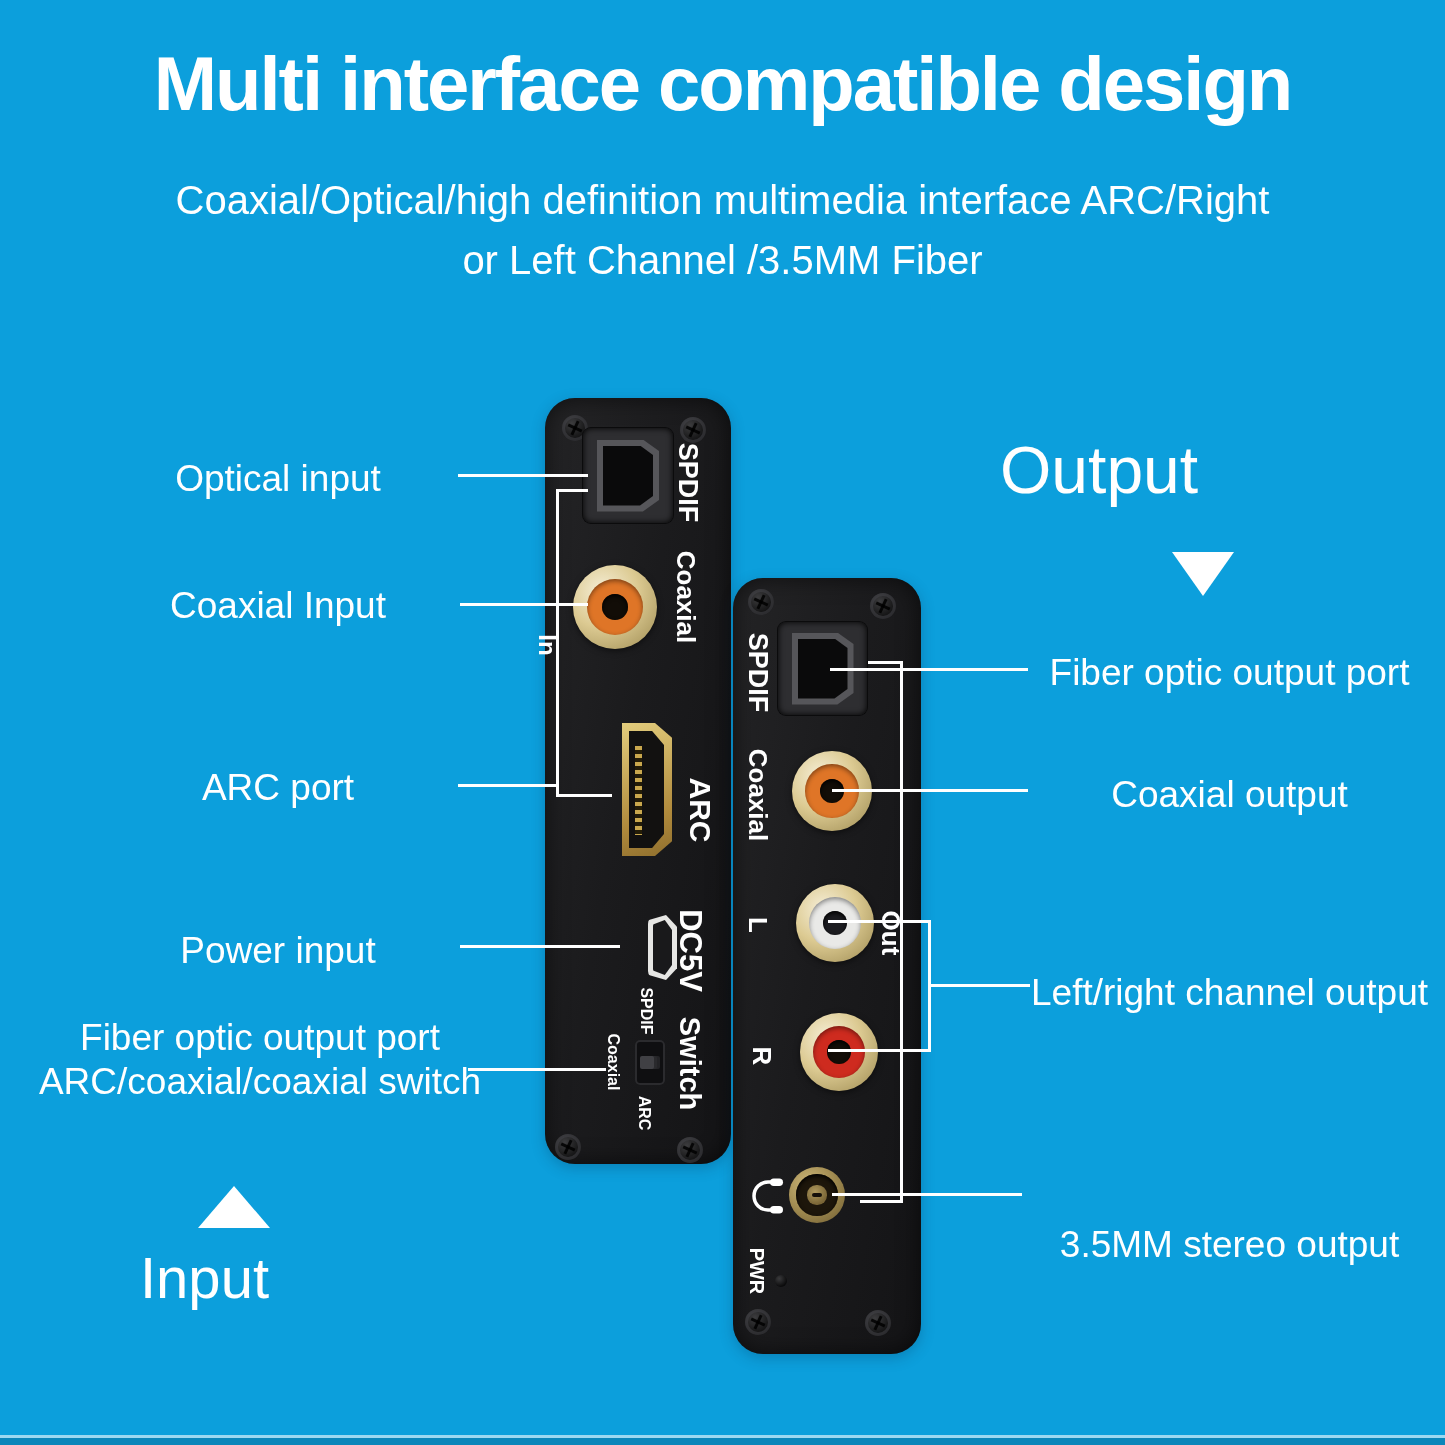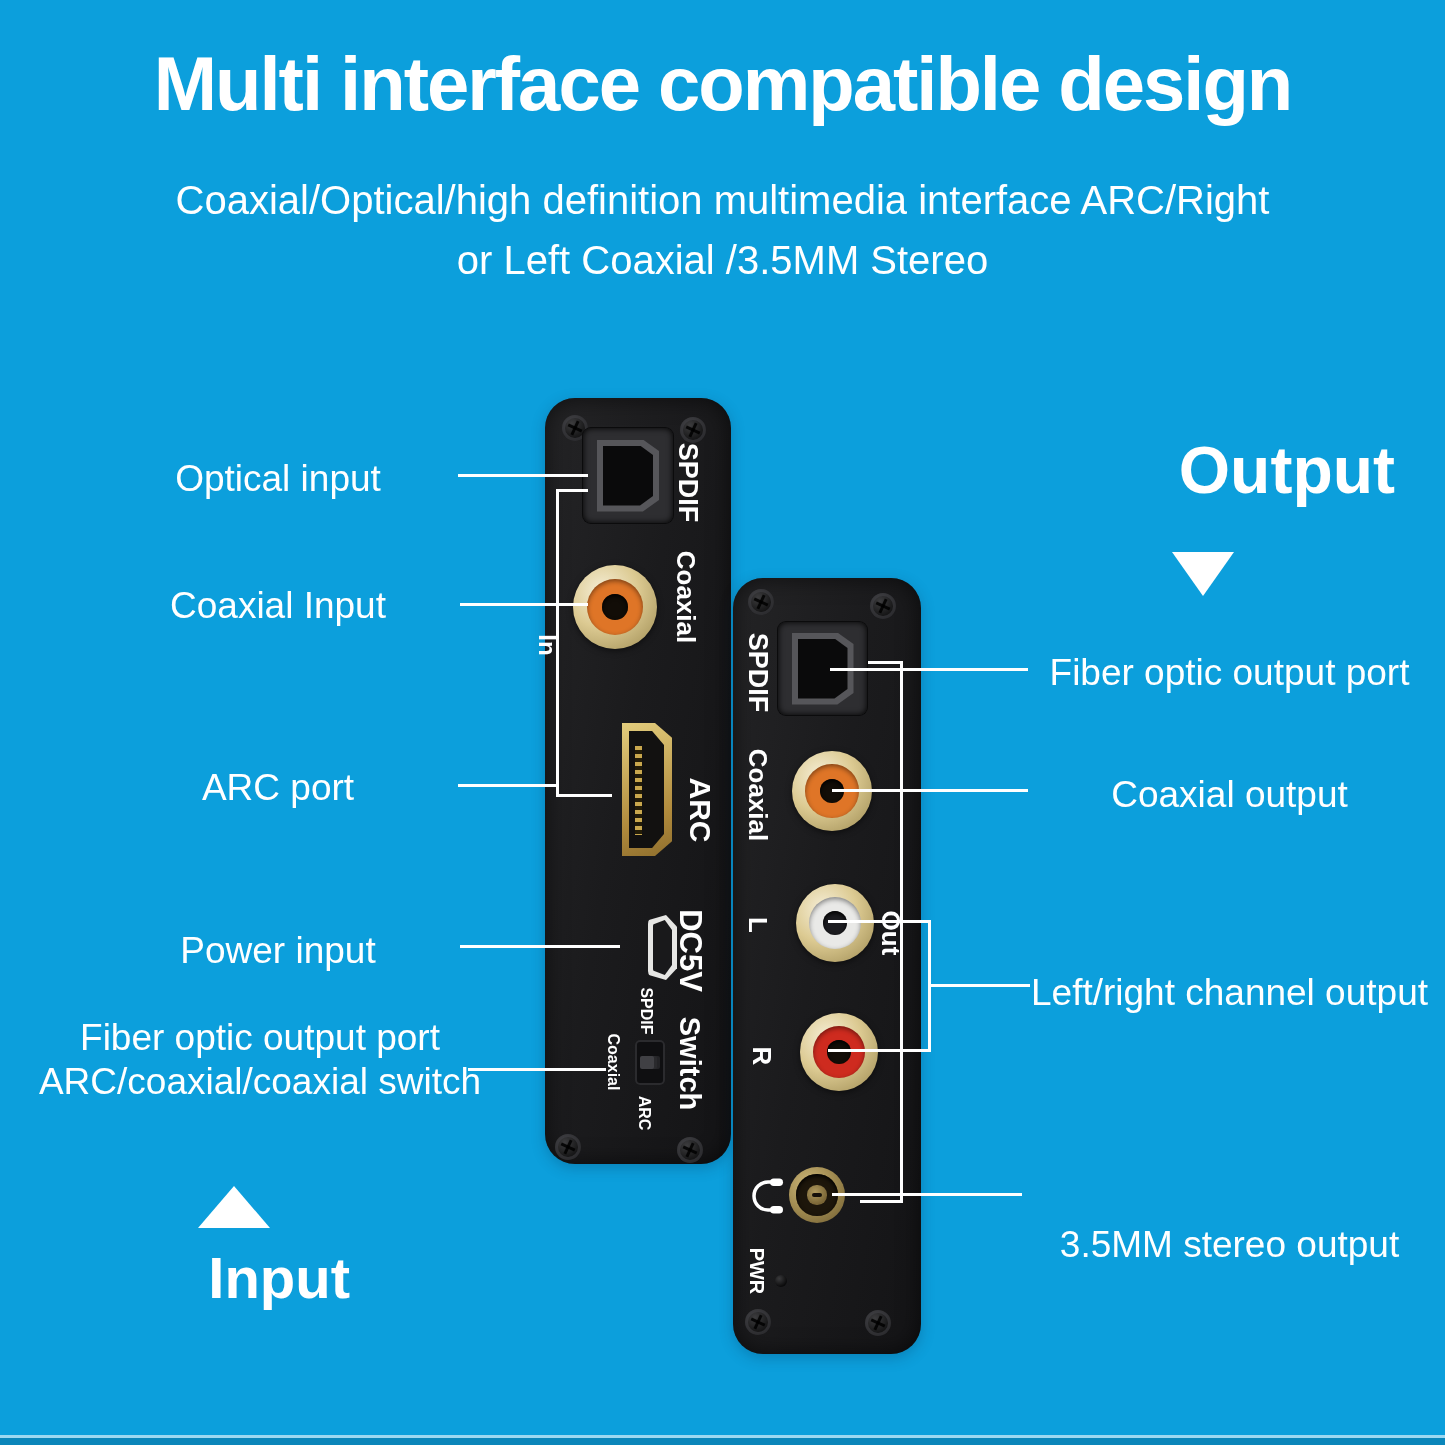--- a/index.html
+++ b/index.html
@@ -10,21 +10,21 @@
     color:#fff;
   }
   .title{
     position:absolute;left:0;top:40px;width:1445px;text-align:center;
     font-size:76px;font-weight:700;letter-spacing:-2px;color:#fff;
   }
   .subtitle{
     position:absolute;left:0;top:170px;width:1445px;text-align:center;
     font-size:40px;font-weight:400;line-height:60px;color:#fff;
   }
-  .heading{position:absolute;text-align:right;font-weight:700;color:#fff;white-space:nowrap;}
+  .heading{position:absolute;text-align:left;font-weight:400;color:#fff;white-space:nowrap;}
   .tri{position:absolute;width:0;height:0;}
   .tri-down{border-left:31px solid transparent;border-right:31px solid transparent;border-top:44px solid #fff;}
   .tri-up{border-left:36px solid transparent;border-right:36px solid transparent;border-bottom:42px solid #fff;}
 
   .lbl{position:absolute;font-size:37px;font-weight:400;color:#fff;text-align:center;white-space:nowrap;}
   .lbl2{line-height:44px;}
 
   .cline{position:absolute;background:#fff;}
 
   .device{
@@ -95,21 +95,21 @@
   .bottom-strip{position:absolute;left:0;top:1438px;width:1445px;height:7px;background:#0b86ba;}
 </style>
 </head>
 <body>
 
 <div id="stage">
 
   <div class="title">Multi interface compatible design</div>
   <div class="subtitle">
     <div>Coaxial/Optical/high definition multimedia interface ARC/Right</div>
-    <div>or Left Coaxial /3.5MM Stereo</div>
+    <div>or Left Channel /3.5MM Fiber</div>
   </div>
 
   <div class="device" style="left:545px;top:398px;width:186px;height:766px;">
     <div class="screw" style="left:17px;top:17px;"></div>
     <div class="screw" style="left:135px;top:19px;"></div>
     <div class="screw" style="left:10px;top:736px;"></div>
     <div class="screw" style="left:132px;top:739px;"></div>
 
     <div class="optical" style="left:38px;top:30px;width:90px;height:95px;">
       <div class="optical-bezel"></div>

